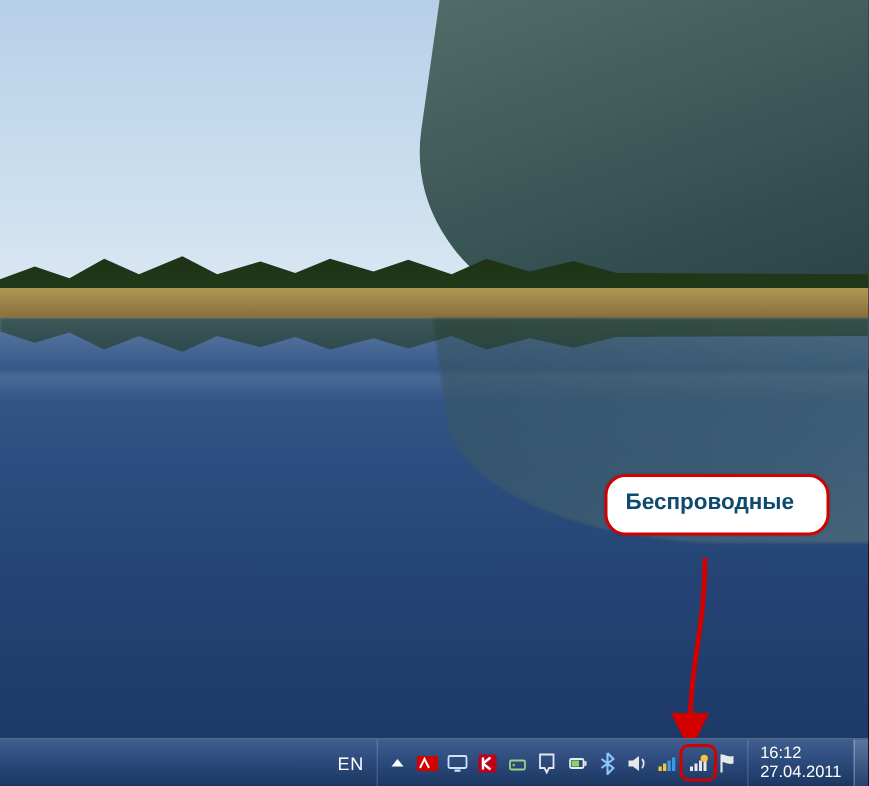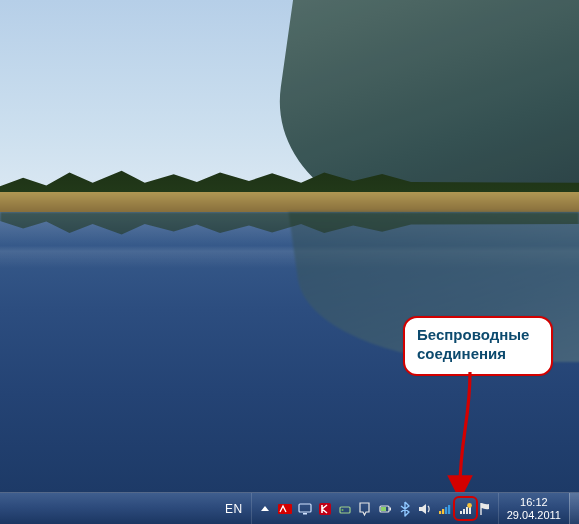--- a/index.html
+++ b/index.html
@@ -141,21 +141,20 @@
     .tray-icon svg{width:16px;height:16px;display:block;}
 
     .wifi-highlight{
       position: relative;
       outline: 2.5px solid #d30000;
       outline-offset: 1px;
       border-radius: 3px;
     }
 
     .clock {
-      text-align: center;
       line-height: 1.1;
       padding: 0 8px;
       font-size: 11px;
       color:#fff;
       cursor:pointer;
       border-left: 1px solid rgba(255,255,255,.14);
       height:100%;
       display:flex; flex-direction:column; justify-content:center;
     }
 
@@ -174,21 +173,20 @@
   <div class="mountain"></div>
   <div class="treeline"></div>
   <div class="shore"></div>
   <div class="water"></div>
   <div class="reflection-mtn"></div>
   <div class="reflection-trees"></div>
 </div>
 
 <div class="callout">
   <div>Беспроводные</div>
-  <div>соединения</div>
 </div>
 
 <svg class="arrow-svg" viewBox="0 0 60 130">
   <defs>
     <marker id="ah" markerWidth="8" markerHeight="8" refX="4" refY="4" orient="auto">
       <path d="M0,0 L8,4 L0,8 Z" fill="#d30000"></path>
     </marker>
   </defs>
   <path d="M40,2 C40,50 30,70 30,118" stroke="#d30000" stroke-width="3.2" fill="none" marker-end="url(#ah)"></path>
 </svg>
@@ -283,17 +281,17 @@
     <div class="tray-icon">
       <svg viewBox="0 0 16 16">
           <path d="M4 2 V14" stroke="#e8e8e8" stroke-width="1.4"></path>
           <path d="M4 2 C7 2 8 4 12 3 V8 C8 9 7 7 4 7 Z" fill="#e8e8e8"></path>
         </svg>
     </div>
   </div>
 
   <div class="clock">
     <div>16:12</div>
-    <div>29.04.2011</div>
+    <div>27.04.2011</div>
   </div>
 
   <div class="show-desktop"></div>
 </div>
 
 </body></html>

